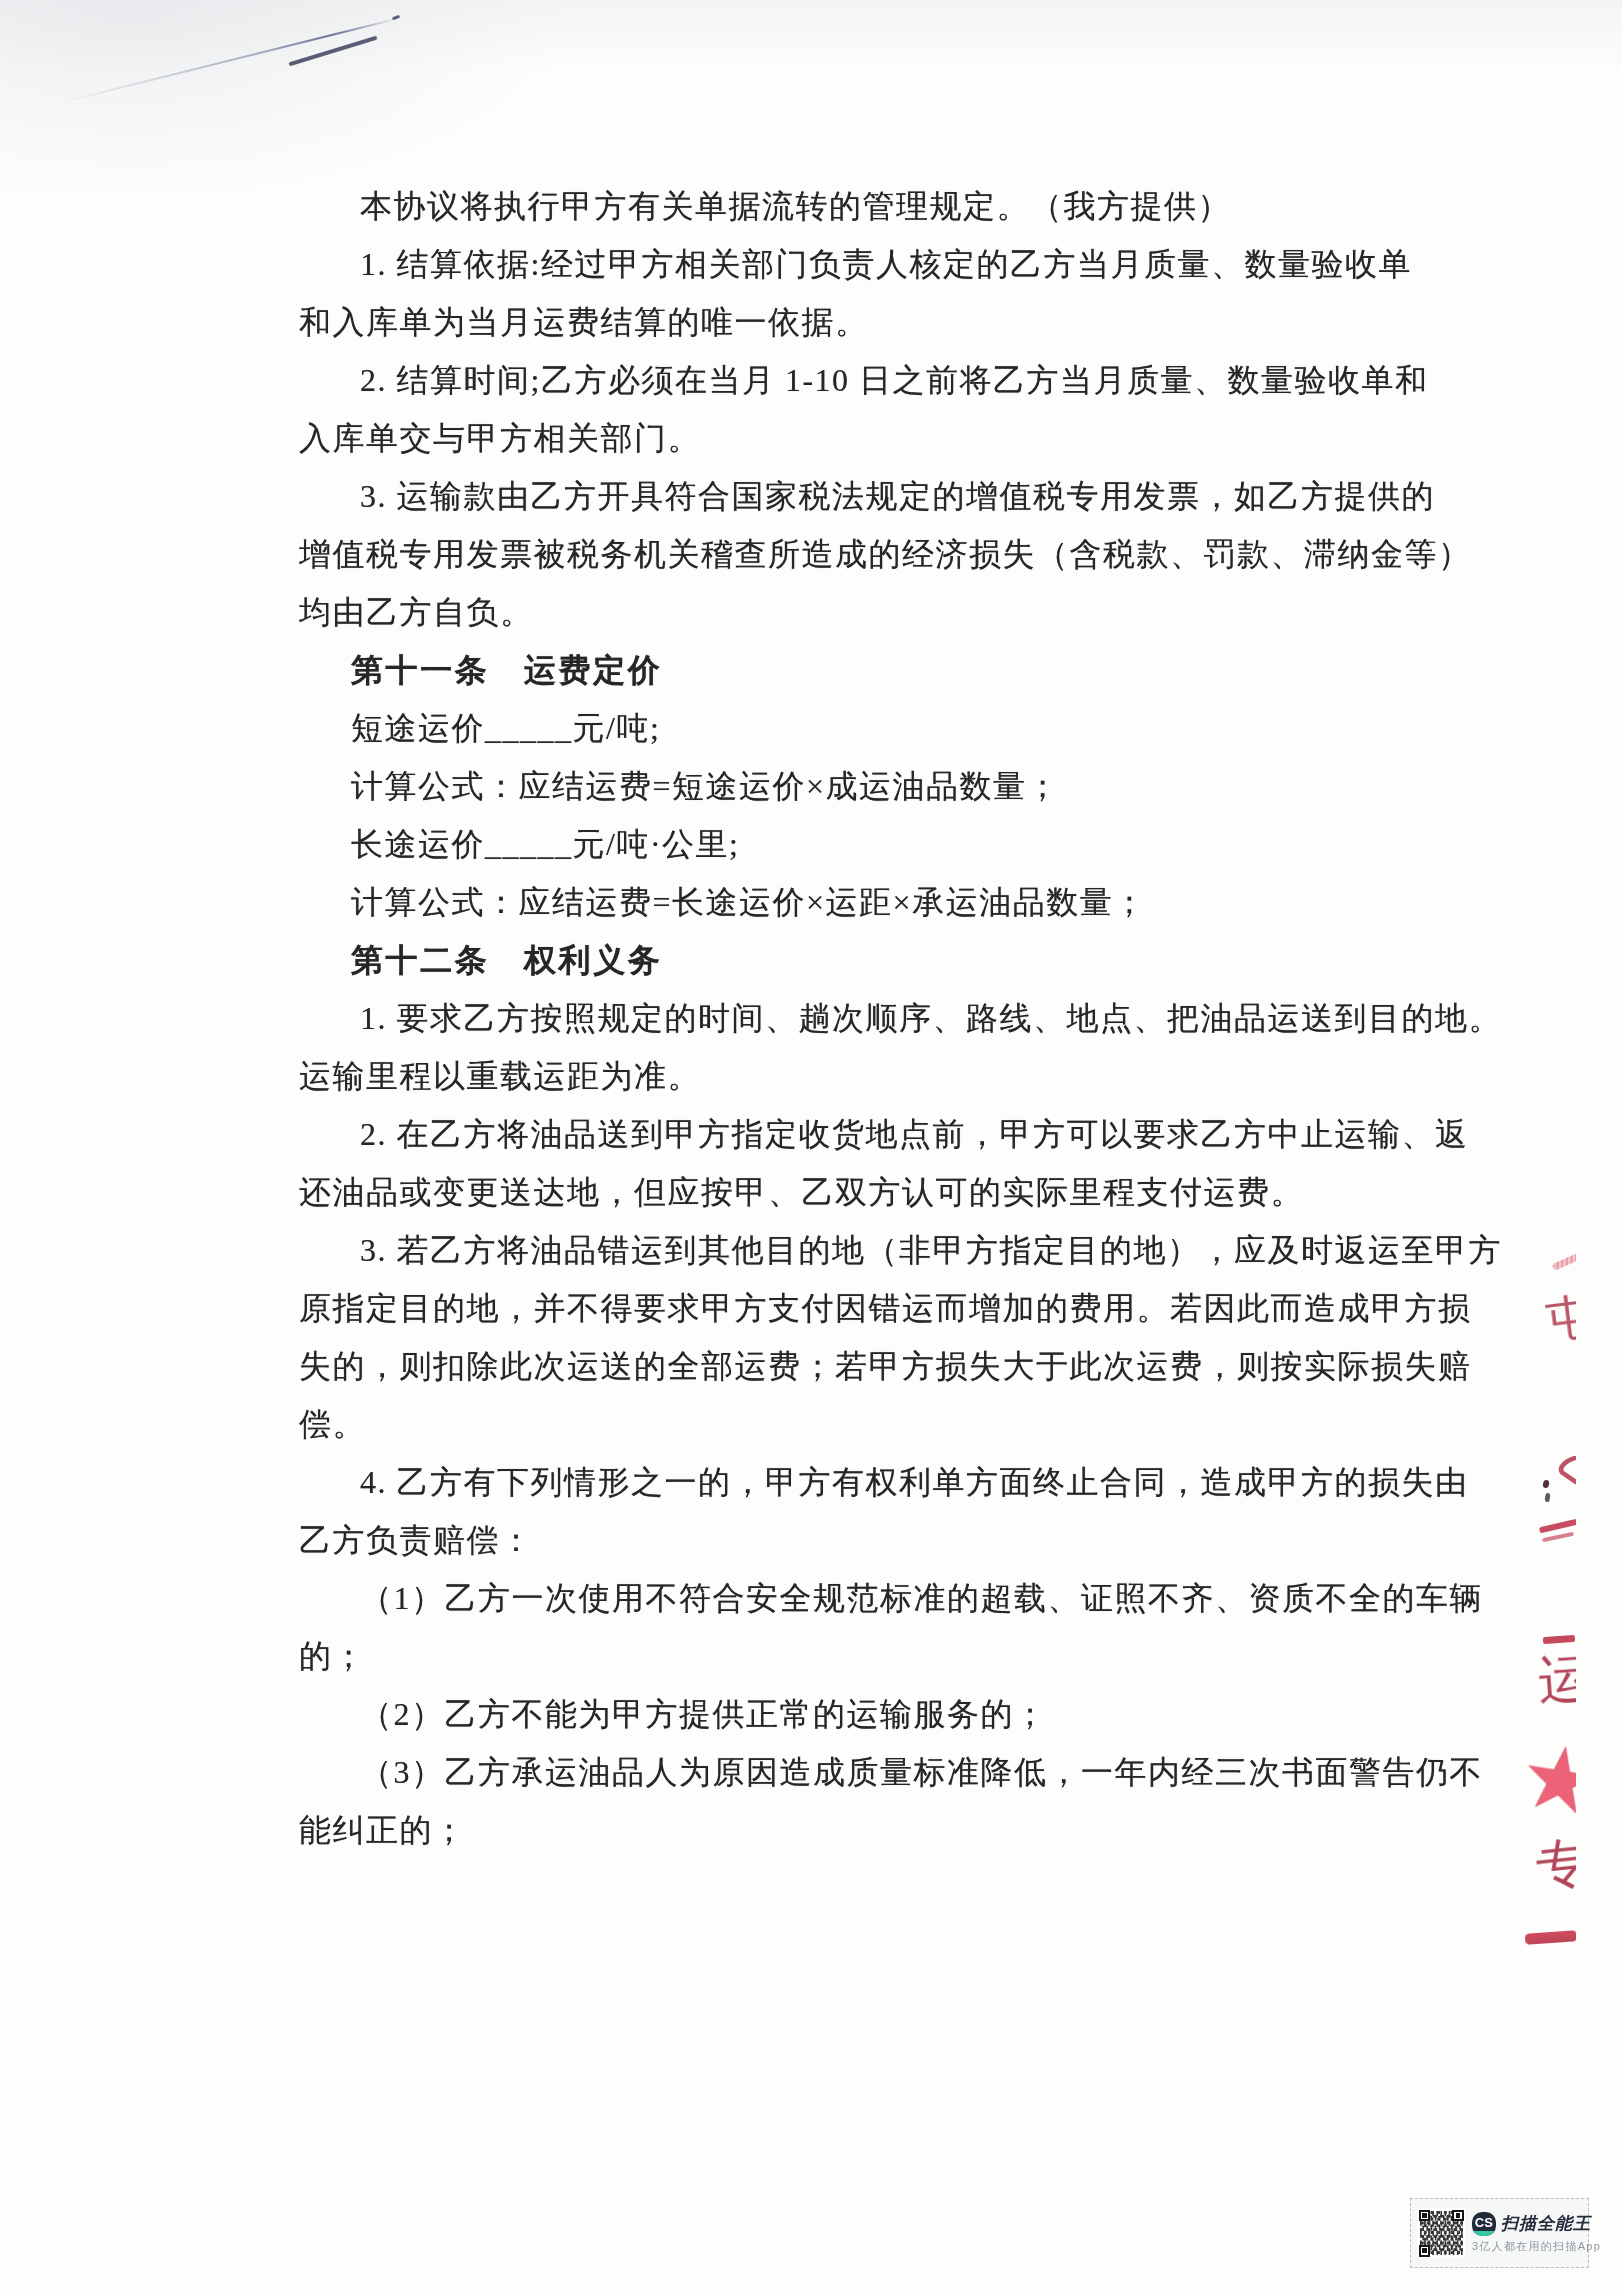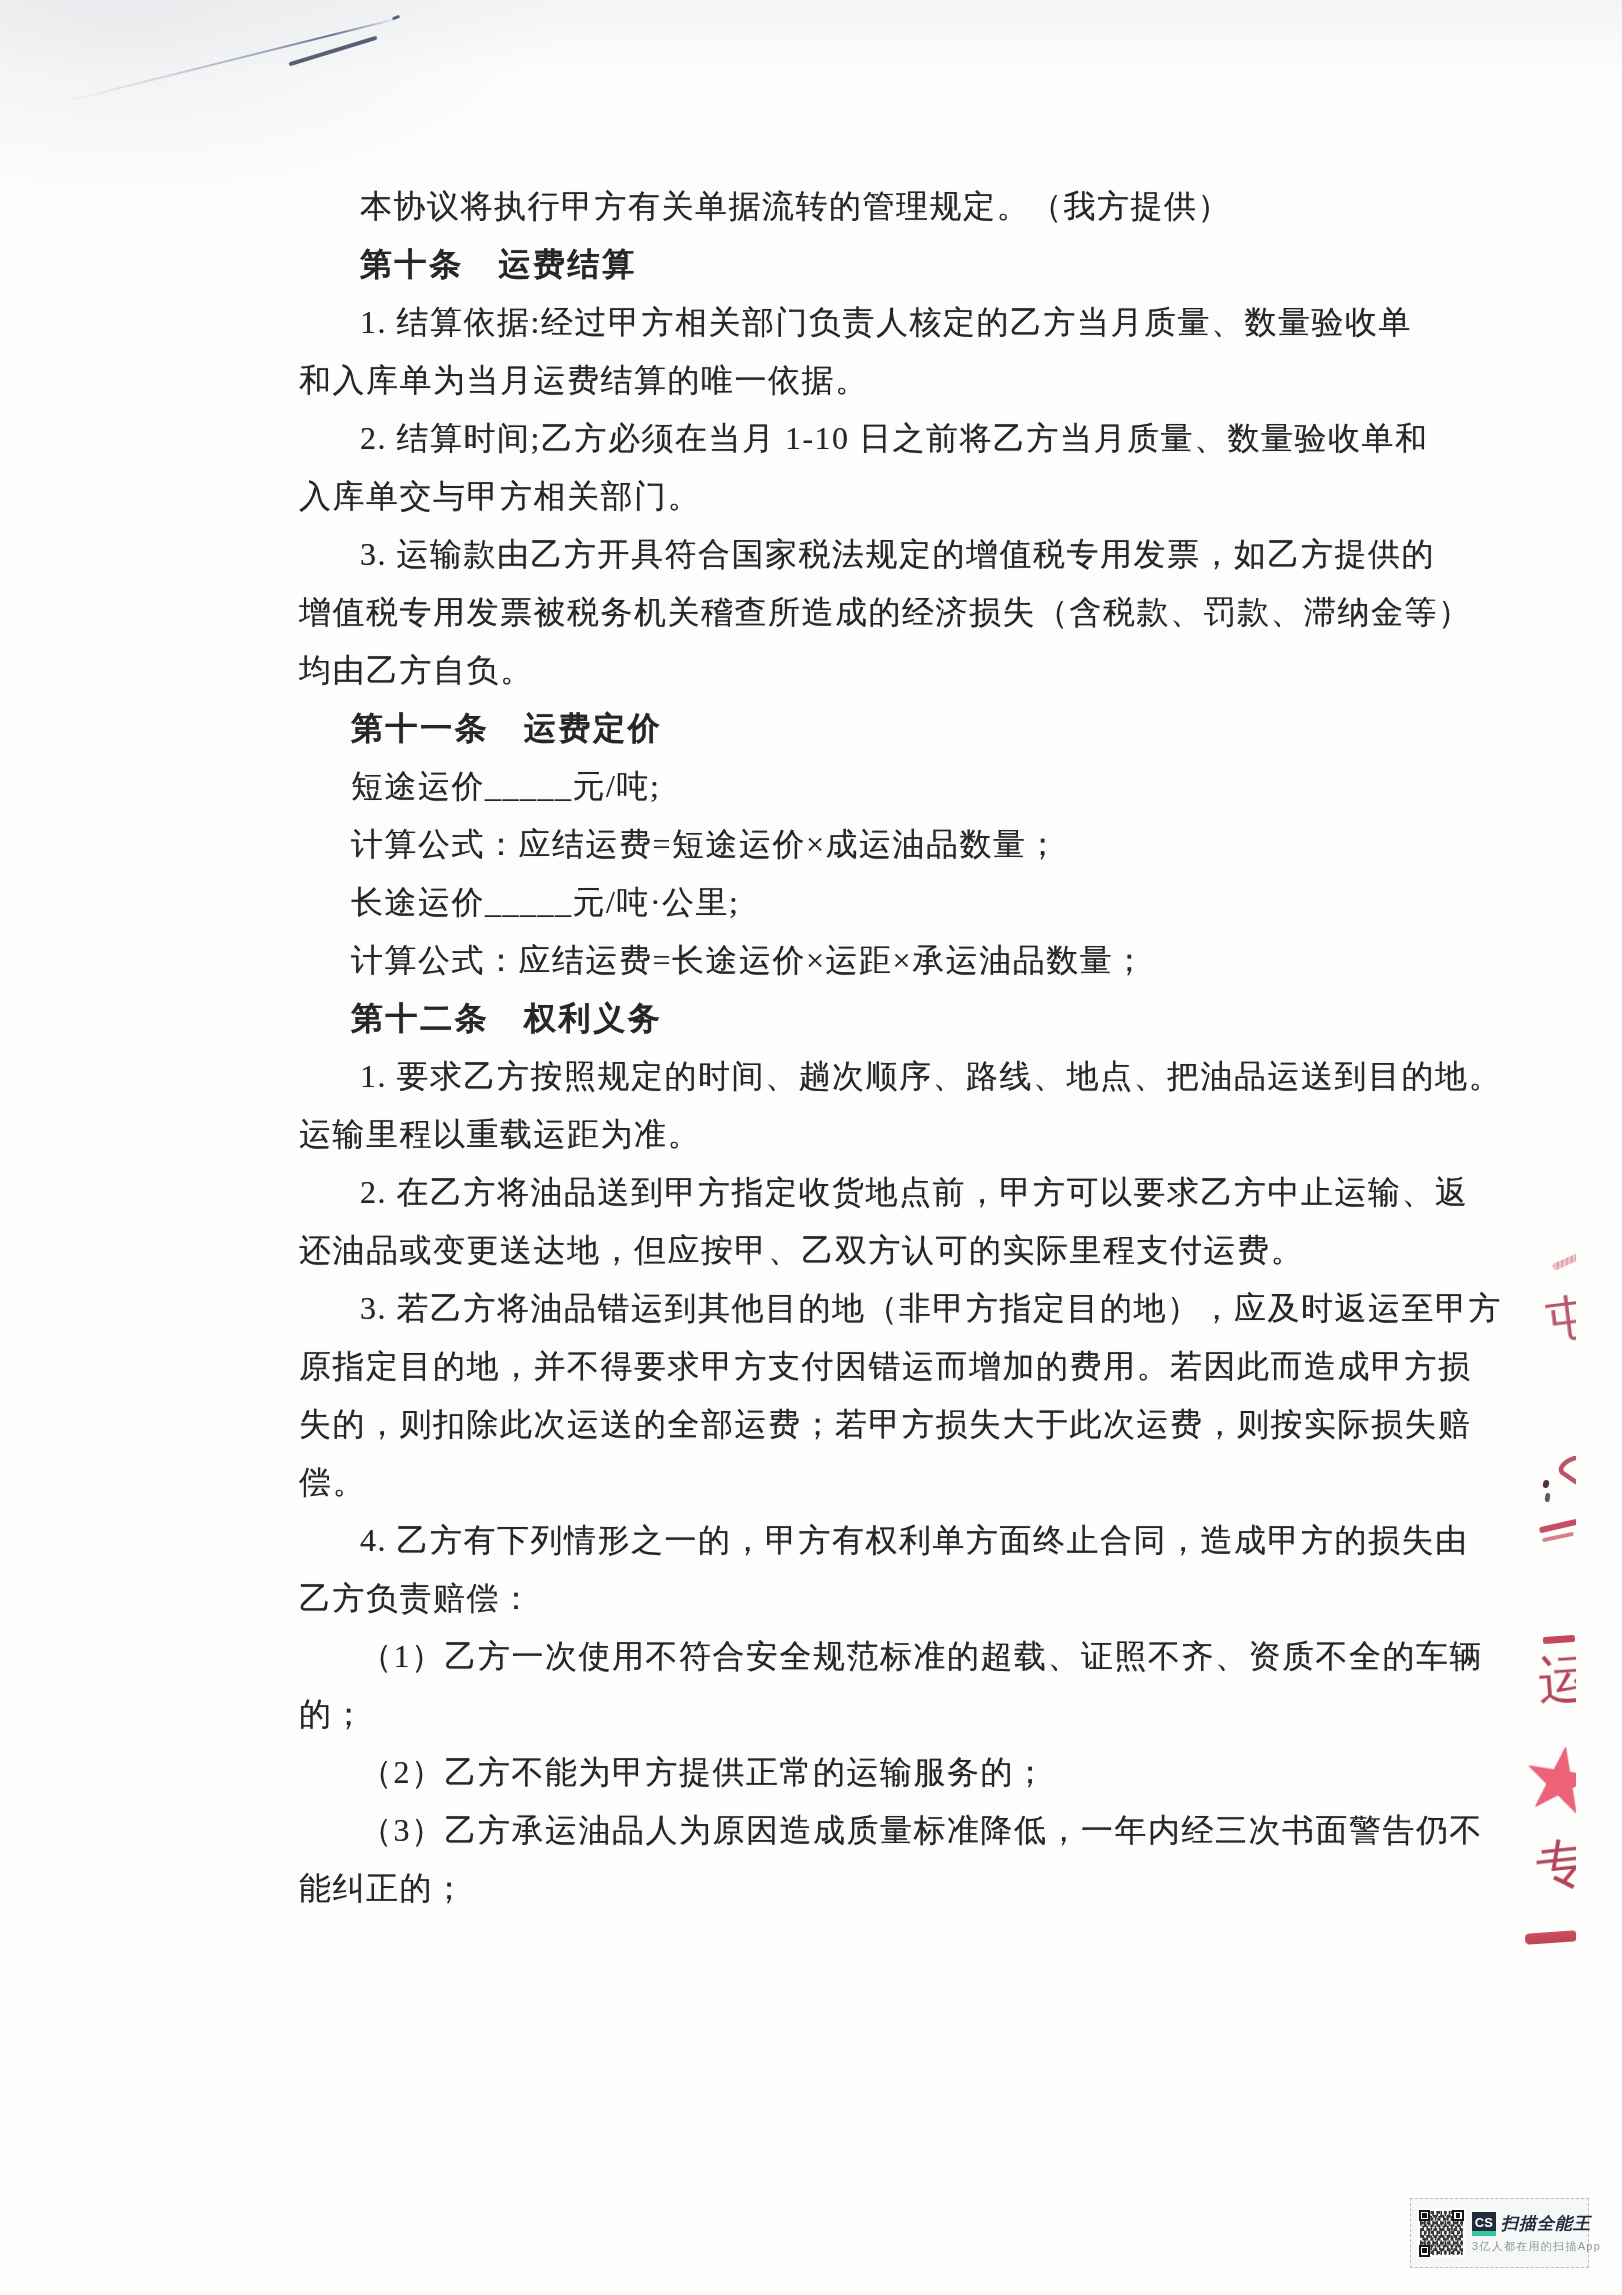--- a/index.html
+++ b/index.html
@@ -92,39 +92,38 @@
   .qr-mods{position:absolute;inset:2.6px;
     background-image:
       conic-gradient(#1b1b1b 90deg, transparent 90deg 180deg, #1b1b1b 180deg 270deg, transparent 270deg),
       conic-gradient(transparent 0 90deg, #1b1b1b 90deg 180deg, transparent 180deg 270deg, #1b1b1b 270deg);
     background-size:6.7px 6.7px, 4.1px 9.8px;opacity:.88;}
   .finder{position:absolute;width:7.7px;height:7.7px;border:2.6px solid #151515;background:#fff;}
   .finder::after{content:"";position:absolute;left:1.5px;top:1.5px;width:4.6px;height:4.6px;background:#151515;}
   .f-tl{left:1.5px;top:1.5px;} .f-tr{right:1.5px;top:1.5px;} .f-bl{left:1.5px;bottom:1.5px;}
   .wm-right{display:flex;flex-direction:column;gap:3.6px;min-width:0;}
   .wm-row{display:flex;align-items:center;gap:5.2px;}
-  .cs-badge{width:24px;height:24px;border-radius:0;background:#222b3a;position:relative;
+  .cs-badge{width:24px;height:24px;border-radius:10px;background:#222b3a;position:relative;
     display:flex;align-items:center;justify-content:center;flex:0 0 auto;overflow:hidden;}
   .cs-badge span{color:#fff;font-weight:bold;font-size:13px;letter-spacing:0;margin-top:-2.6px;}
   .cs-accent{position:absolute;left:0;right:0;bottom:0;height:5.2px;background:#35c79d;}
   .wm-title{font-size:17px;font-weight:bold;color:#222b3a;letter-spacing:1px;white-space:nowrap;font-style:italic;}
   .wm-tagline{font-size:11px;color:#8f969e;letter-spacing:1.3px;white-space:nowrap;}
 </style>
 </head>
 <body>
 
 <div class="page">
 
   <div class="scratch-line"></div>
   <div class="scratch-dark"></div>
   <div class="scratch-tick"></div>
 
   <div class="doc-text">
     <div class="line ind-p">本协议将执行甲方有关单据流转的管理规定。（我方提供）</div>
-    <div class="line ind-p bold">第十条　运费结算</div>
     <div class="line ind-p">1. 结算依据:经过甲方相关部门负责人核定的乙方当月质量、数量验收单</div>
     <div class="line">和入库单为当月运费结算的唯一依据。</div>
     <div class="line ind-p">2. 结算时间;乙方必须在当月 1-10 日之前将乙方当月质量、数量验收单和</div>
     <div class="line">入库单交与甲方相关部门。</div>
     <div class="line ind-p">3. 运输款由乙方开具符合国家税法规定的增值税专用发票，如乙方提供的</div>
     <div class="line">增值税专用发票被税务机关稽查所造成的经济损失（含税款、罚款、滞纳金等）</div>
     <div class="line">均由乙方自负。</div>
     <div class="line ind-h bold">第十一条　运费定价</div>
     <div class="line ind-h">短途运价_____元/吨;</div>
     <div class="line ind-h">计算公式：应结运费=短途运价×成运油品数量；</div>

